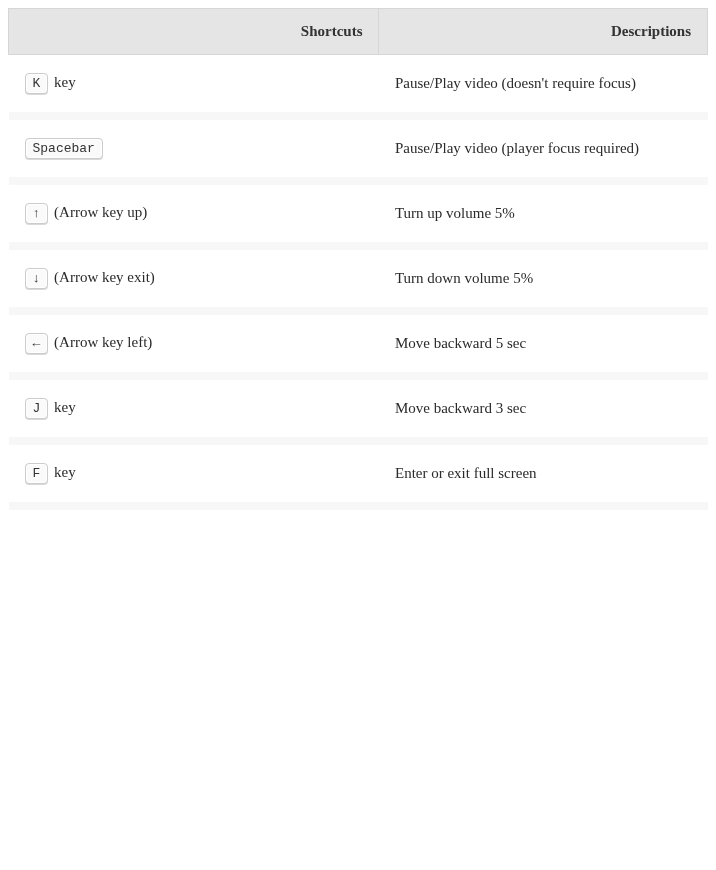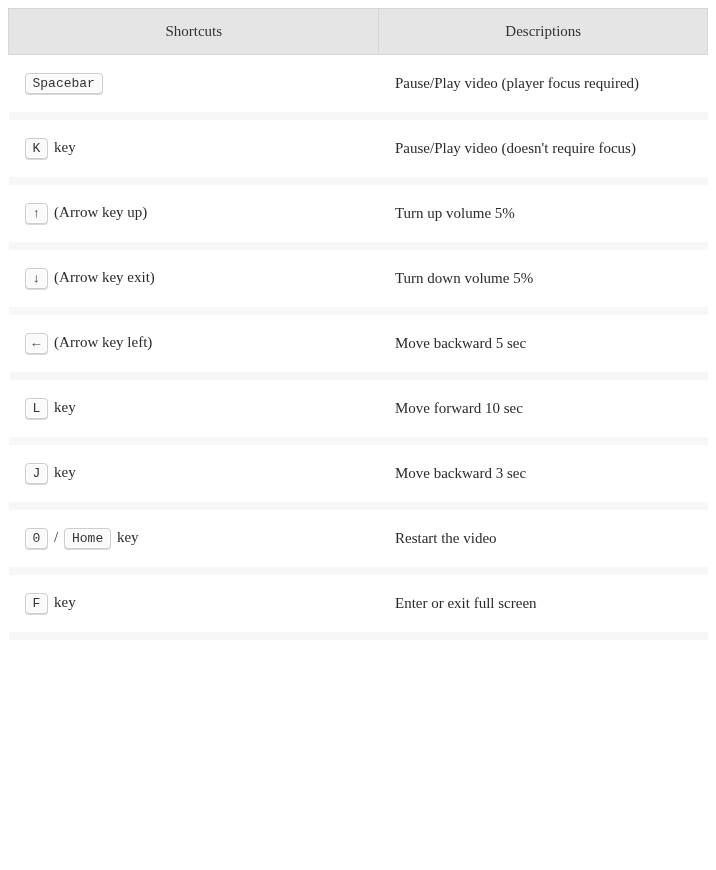--- a/index.html
+++ b/index.html
@@ -11,23 +11,23 @@
       color: #2a2a2a;
       background: #fff;
     }
     table {
       width: 100%;
       border-collapse: collapse;
       border-spacing: 0;
     }
     thead th {
       background: #e5e5e5;
-      text-align: center;
+      text-align: right;
       padding: 14px 16px;
-      font-weight: normal;
+      font-weight: bold;
       font-size: 15px;
       color: #333;
       border: 1px solid #d6d6d6;
     }
     tbody tr {
       border-bottom: 1px solid #f0f0f0;
     }
     tbody td {
       background: #fff;
       padding: 18px 16px;
@@ -59,49 +59,41 @@
 
 <table>
   <thead>
     <tr>
       <th>Shortcuts</th>
       <th>Descriptions</th>
     </tr>
   </thead>
   <tbody id="tbody">
       <tr>
+        <td><kbd>K</kbd><span class="sep"> key</span></td>
+        <td>Pause/Play video (doesn't require focus)</td>
+      </tr>
+      <tr>
         <td><kbd>Spacebar</kbd></td>
         <td>Pause/Play video (player focus required)</td>
-      </tr>
-      <tr>
-        <td><kbd>K</kbd><span class="sep"> key</span></td>
-        <td>Pause/Play video (doesn't require focus)</td>
       </tr>
       <tr>
         <td><kbd>↑</kbd><span class="sep"> (Arrow key up)</span></td>
         <td>Turn up volume 5%</td>
       </tr>
       <tr>
         <td><kbd>↓</kbd><span class="sep"> (Arrow key exit)</span></td>
         <td>Turn down volume 5%</td>
       </tr>
       <tr>
         <td><kbd>←</kbd><span class="sep"> (Arrow key left)</span></td>
         <td>Move backward 5 sec</td>
       </tr>
       <tr>
-        <td><kbd>L</kbd><span class="sep"> key</span></td>
-        <td>Move forward 10 sec</td>
-      </tr>
-      <tr>
         <td><kbd>J</kbd><span class="sep"> key</span></td>
         <td>Move backward 3 sec</td>
-      </tr>
-      <tr>
-        <td><kbd>0</kbd><span class="sep"> / </span><kbd>Home</kbd><span class="sep"> key</span></td>
-        <td>Restart the video</td>
       </tr>
       <tr>
         <td><kbd>F</kbd><span class="sep"> key</span></td>
         <td>Enter or exit full screen</td>
       </tr>
     </tbody>
 </table>
 
 </body></html>

